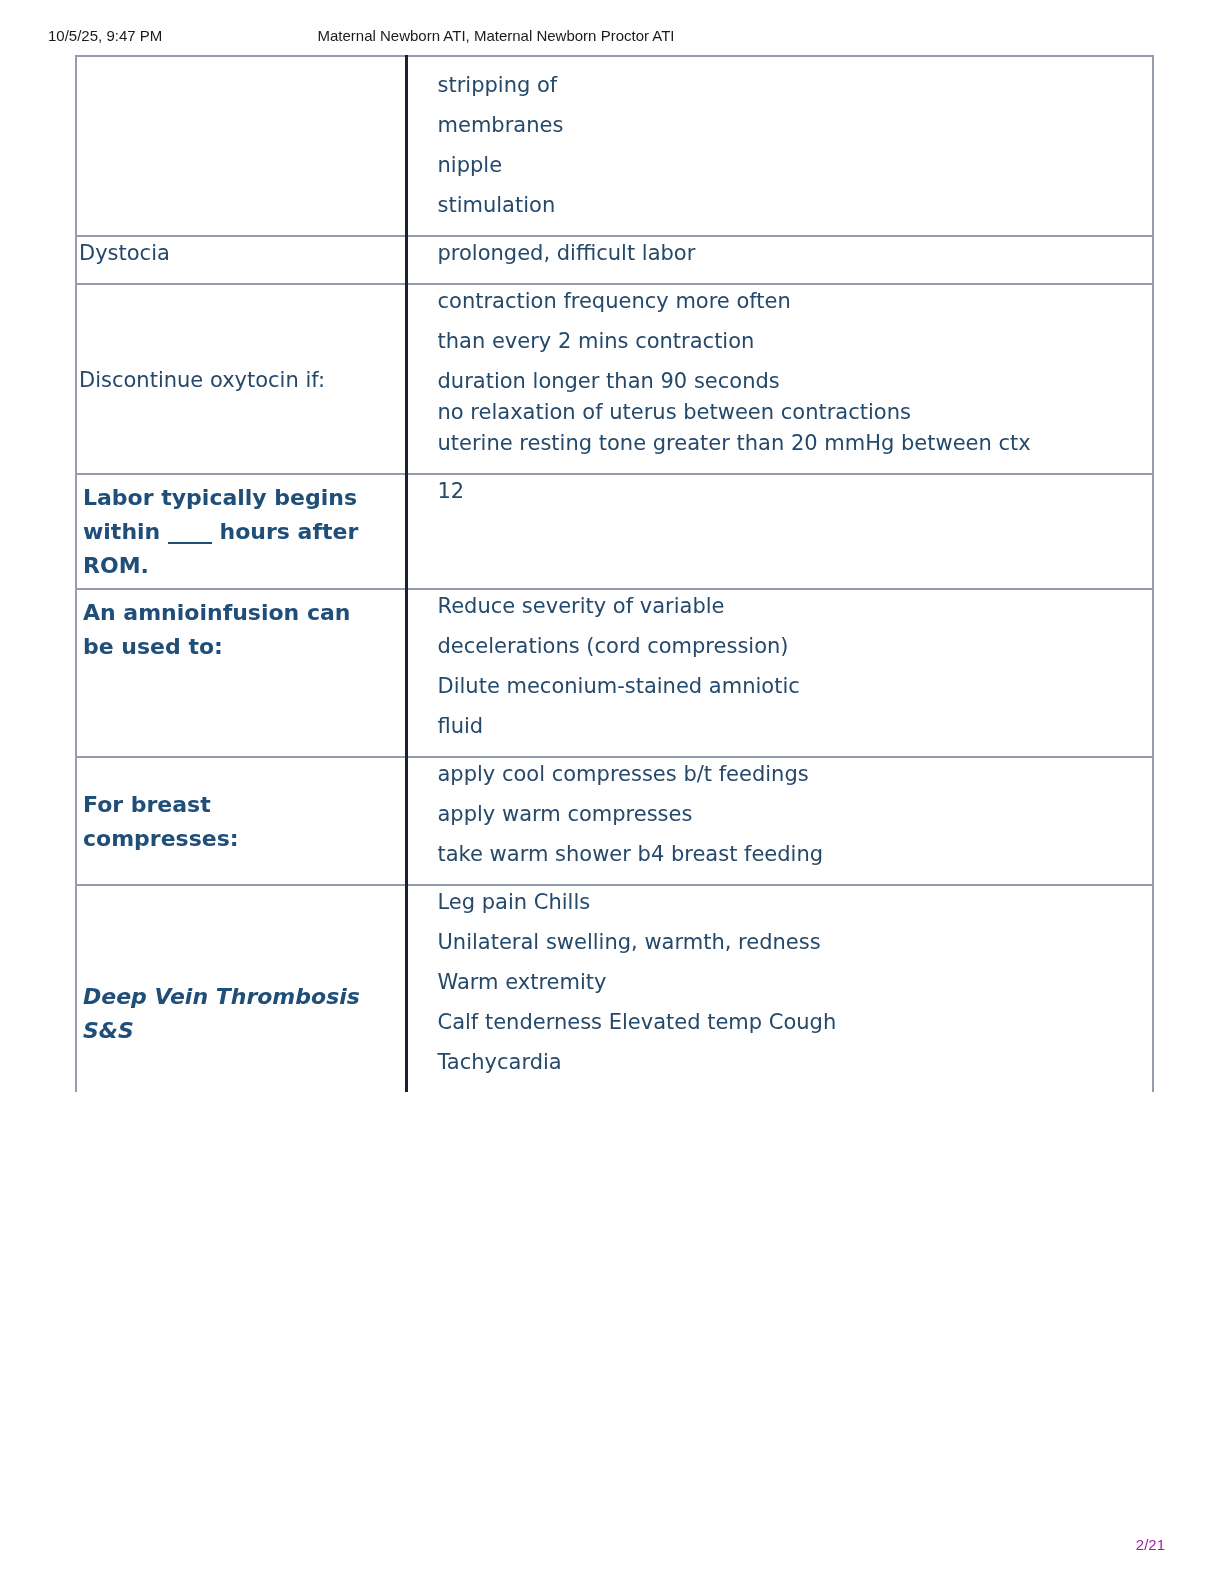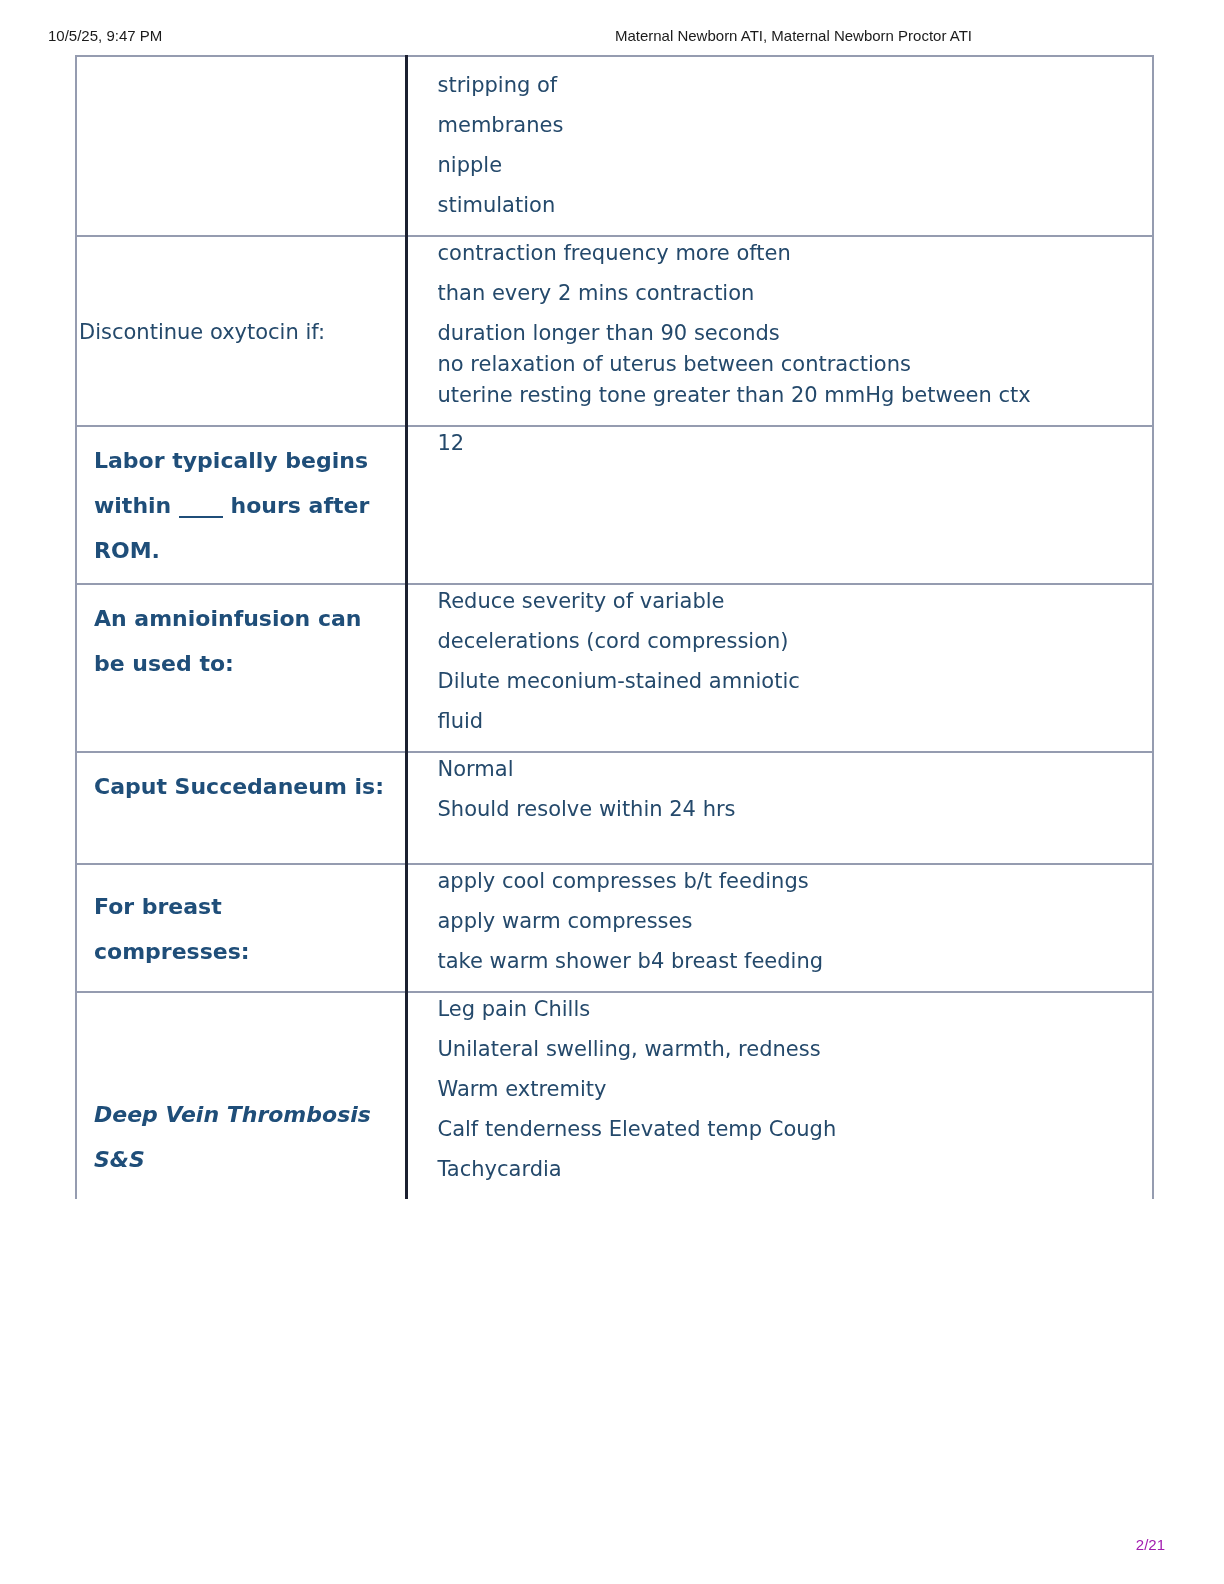--- a/index.html
+++ b/index.html
@@ -4,39 +4,39 @@
 <style>
   html,body{margin:0;padding:0;}
   body{
     width:1224px;height:1584px;background:#ffffff;position:relative;
     font-family:"DejaVu Sans",sans-serif;overflow:hidden;
   }
   
   .page-header{position:absolute;top:27px;left:0;width:968px;height:20px;
     font-family:"Liberation Sans",sans-serif;font-size:15px;color:#1b1b1b;}
   .hdr-datetime{position:absolute;left:48px;top:0;white-space:nowrap;}
-  .hdr-title{position:absolute;left:4px;top:0;width:100%;text-align:right;white-space:nowrap;}
+  .hdr-title{position:absolute;left:12px;top:0;width:100%;text-align:center;white-space:nowrap;}
   
   table.cards{
     position:absolute;left:75px;top:55px;width:1077px;
     border-collapse:collapse;table-layout:fixed;
     border-top:2px solid #959cb0;border-left:2px solid #959cb0;border-right:2px solid #959cb0;
   }
   col.c-term{width:330px;}
   col.c-def{width:747px;}
   td{vertical-align:top;border-top:2px solid #959cb0;overflow:hidden;}
   tr.r0 td{border-top:none;}
   td.term{padding:4px 4px 2px 2px;}
   td.def{border-left:3px solid #1b2030;padding:4px 20px 2px 30px;}
   td.va-mid{vertical-align:middle;}
   td.push-down{padding-top:92px;font-style:italic;}
   td.pt-lg{padding-top:16px;}
   p{margin:0;}
   .term-reg p{font-size:21px;line-height:24px;margin:0 0 14px 0;color:#24496b;}
-  .term-bold p{font-size:22px;font-weight:bold;line-height:30px;margin:15px;color:#1f4e79;}
+  .term-bold p{font-size:22px;font-weight:bold;line-height:30px;margin:4px;color:#1f4e79;}
   .def p{font-size:21px;line-height:24px;margin:0 0 16px 0;color:#24496b;}
   .def p.tight{margin-bottom:7px;}
   
   tr.r0{height:165px;} tr.r1{height:37px;} tr.r2{height:83px;} tr.r3{height:178px;}
   tr.r4{height:115px;} tr.r5{height:160px;} tr.r6{height:112px;} tr.r7{height:128px;}
   tr.r8{height:120px;} tr.r9{height:203px;}
   
   .page-footer{position:absolute;top:1536px;right:59px;
     font-family:"Liberation Sans",sans-serif;font-size:15px;color:#a21caf;}
 </style>
@@ -58,20 +58,28 @@
       <tr class="r0">
     <td class="term term-reg"></td>
     <td class="def pt-lg">
       <p>stripping of</p>
       <p>membranes</p>
       <p>nipple</p>
       <p>stimulation</p>
     </td>
   </tr>
 
+  <tr class="r1">
+    <td class="term term-reg">
+      <p>Dystocia</p>
+    </td>
+    <td class="def">
+      <p>prolonged, difficult labor</p>
+    </td>
+  </tr>
 
 
   <tr class="r3">
     <td class="term term-reg va-mid">
       <p style="margin-bottom:0;">Discontinue oxytocin if:</p>
     </td>
     <td class="def">
       <p>contraction frequency more often</p>
       <p>than every 2 mins contraction</p>
       <p class="tight">duration longer than 90 seconds</p>
@@ -97,29 +105,20 @@
       <p>be used to:</p>
     </td>
     <td class="def">
       <p>Reduce severity of variable</p>
       <p>decelerations (cord compression)</p>
       <p>Dilute meconium-stained amniotic</p>
       <p>fluid</p>
     </td>
   </tr>
 
-  <tr class="r6">
-    <td class="term term-bold">
-      <p>Caput Succedaneum is:</p>
-    </td>
-    <td class="def">
-      <p>Normal</p>
-      <p>Should resolve within 24 hrs</p>
-    </td>
-  </tr>
 
   <tr class="r7">
     <td class="term term-bold va-mid">
       <p>For breast</p>
       <p>compresses:</p>
     </td>
     <td class="def">
       <p>apply cool compresses b/t feedings</p>
       <p>apply warm compresses</p>
       <p>take warm shower b4 breast feeding</p>

